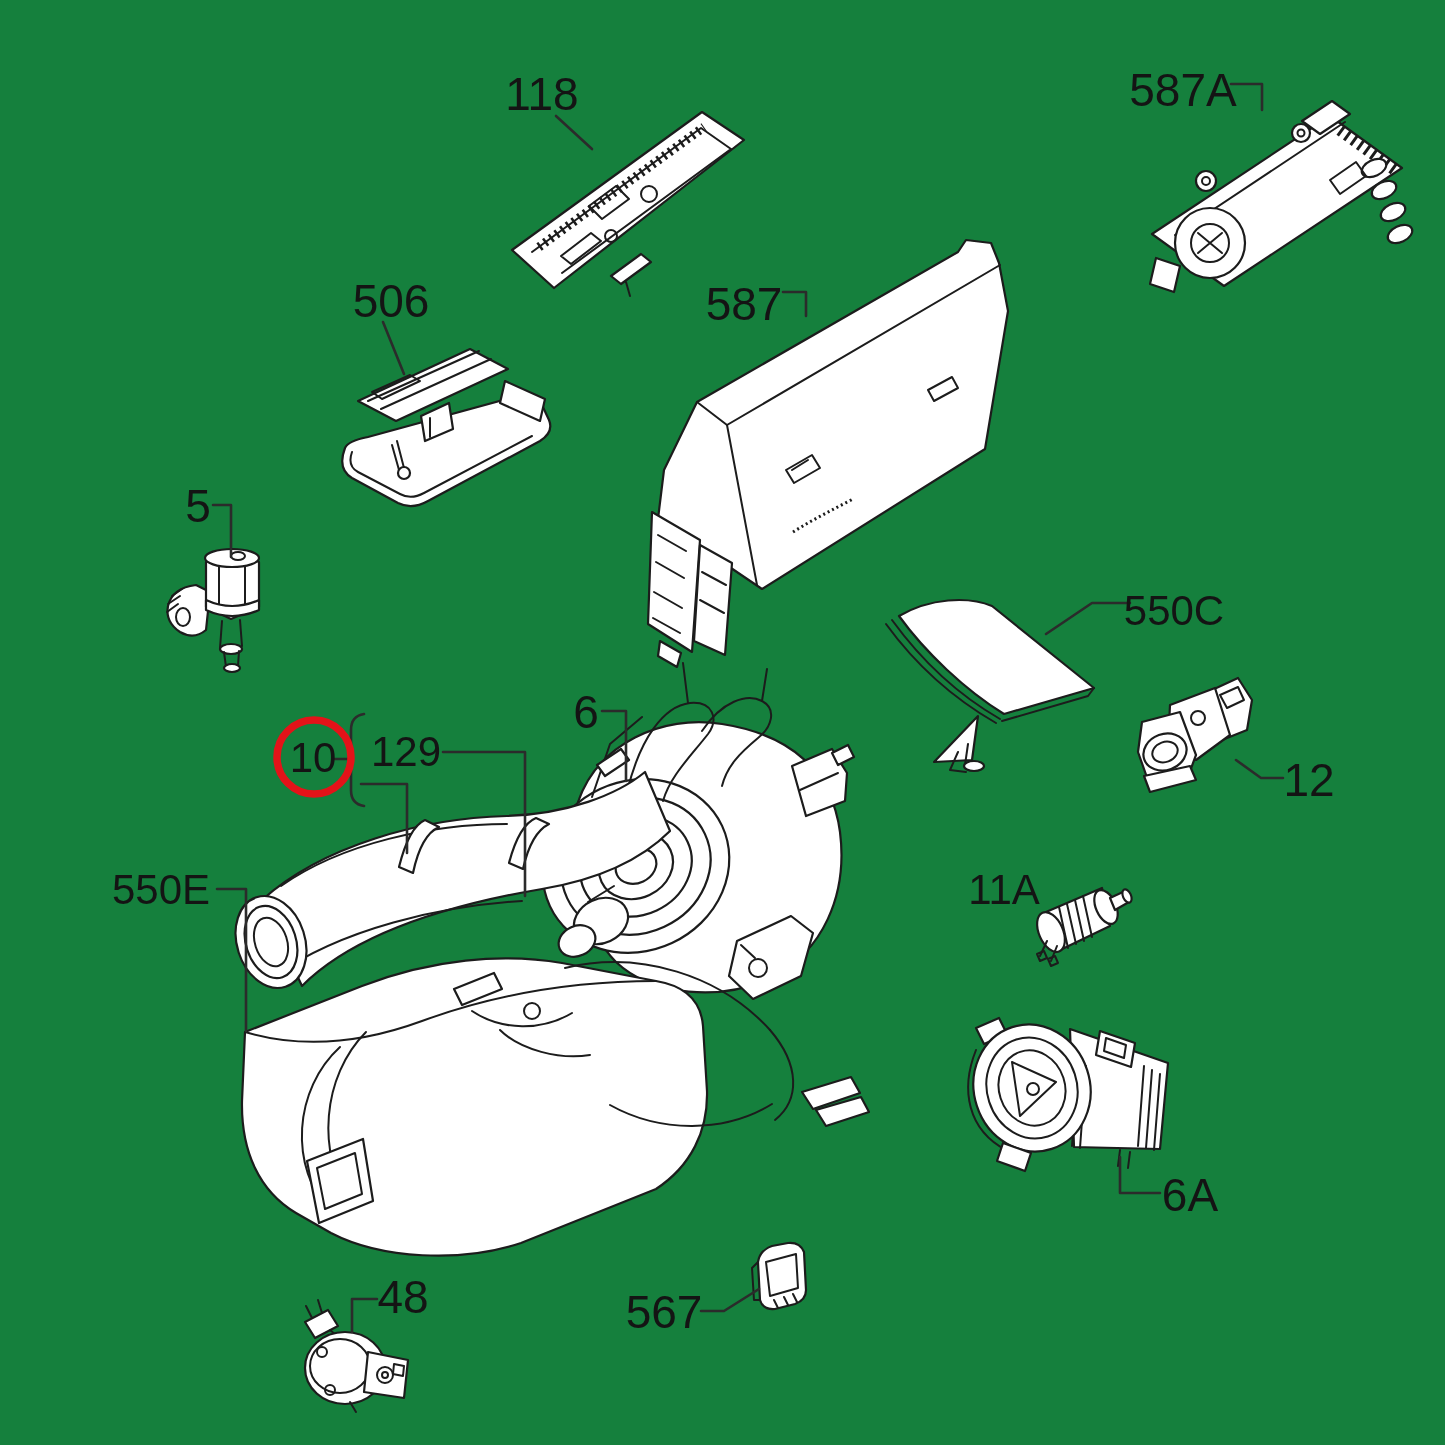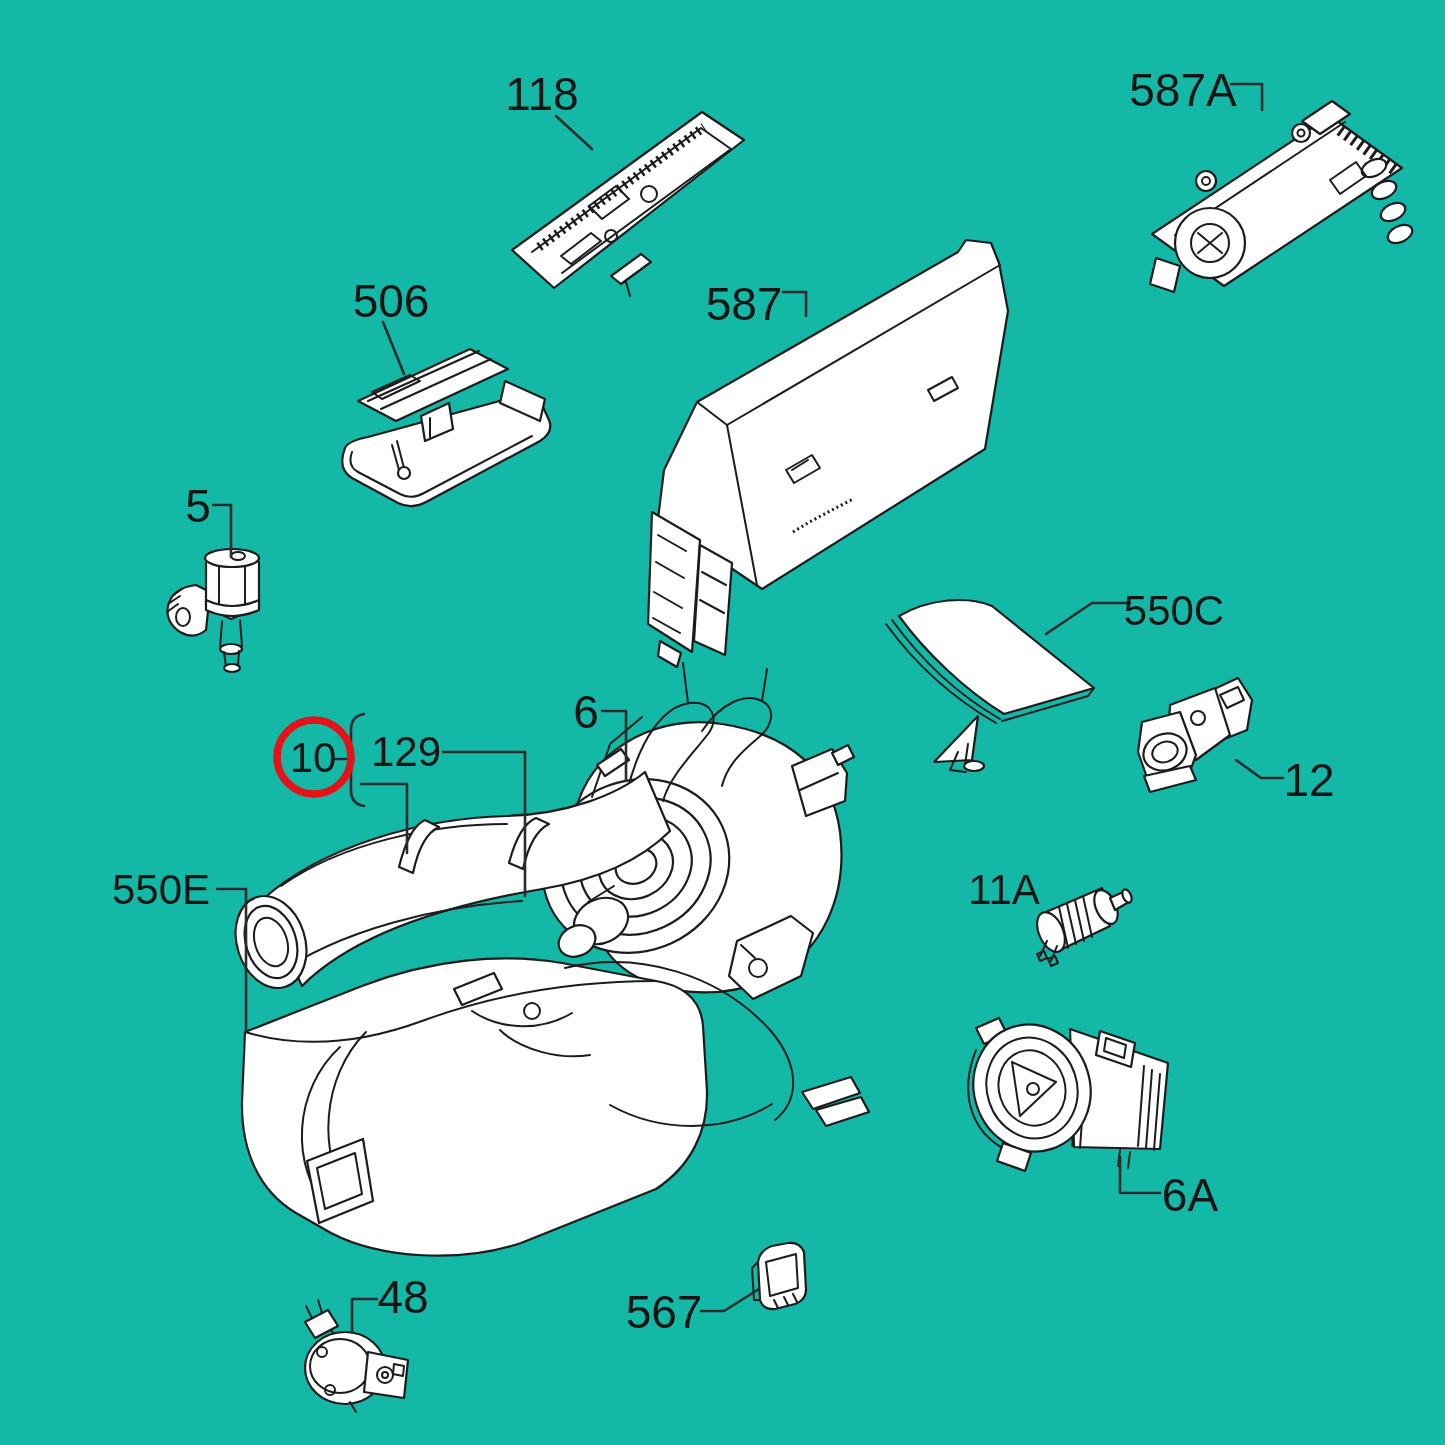--- a/index.html
+++ b/index.html
@@ -1,16 +1,16 @@
 <!DOCTYPE html>
 <html><head>
 <meta charset="utf-8">
 <style>
   html,body { margin:0; padding:0; background:#ffffff; }
-  .stage { position:relative; width:1445px; height:1445px; background:#14b8a6; overflow:hidden; }
+  .stage { position:relative; width:1445px; height:1445px; background:#15803d; overflow:hidden; }
   svg { position:absolute; left:0; top:0; }
   svg text { font-family:"Liberation Sans", sans-serif; fill:#141414; }
   .lbl { font-size:46px; }
   .lbl-sm { font-size:42px; }
   .ln   { stroke:#1c1c1c; stroke-width:2;   fill:none; stroke-linecap:round; stroke-linejoin:round; }
   .fw   { stroke:#1c1c1c; stroke-width:2.2; fill:#ffffff; stroke-linejoin:round; }
   .rib  { stroke:#1c1c1c; fill:none; }
   .leader { stroke:#2b2b2b; stroke-width:2.6; fill:none; stroke-linecap:round; stroke-linejoin:round; }
 </style>
 </head>

